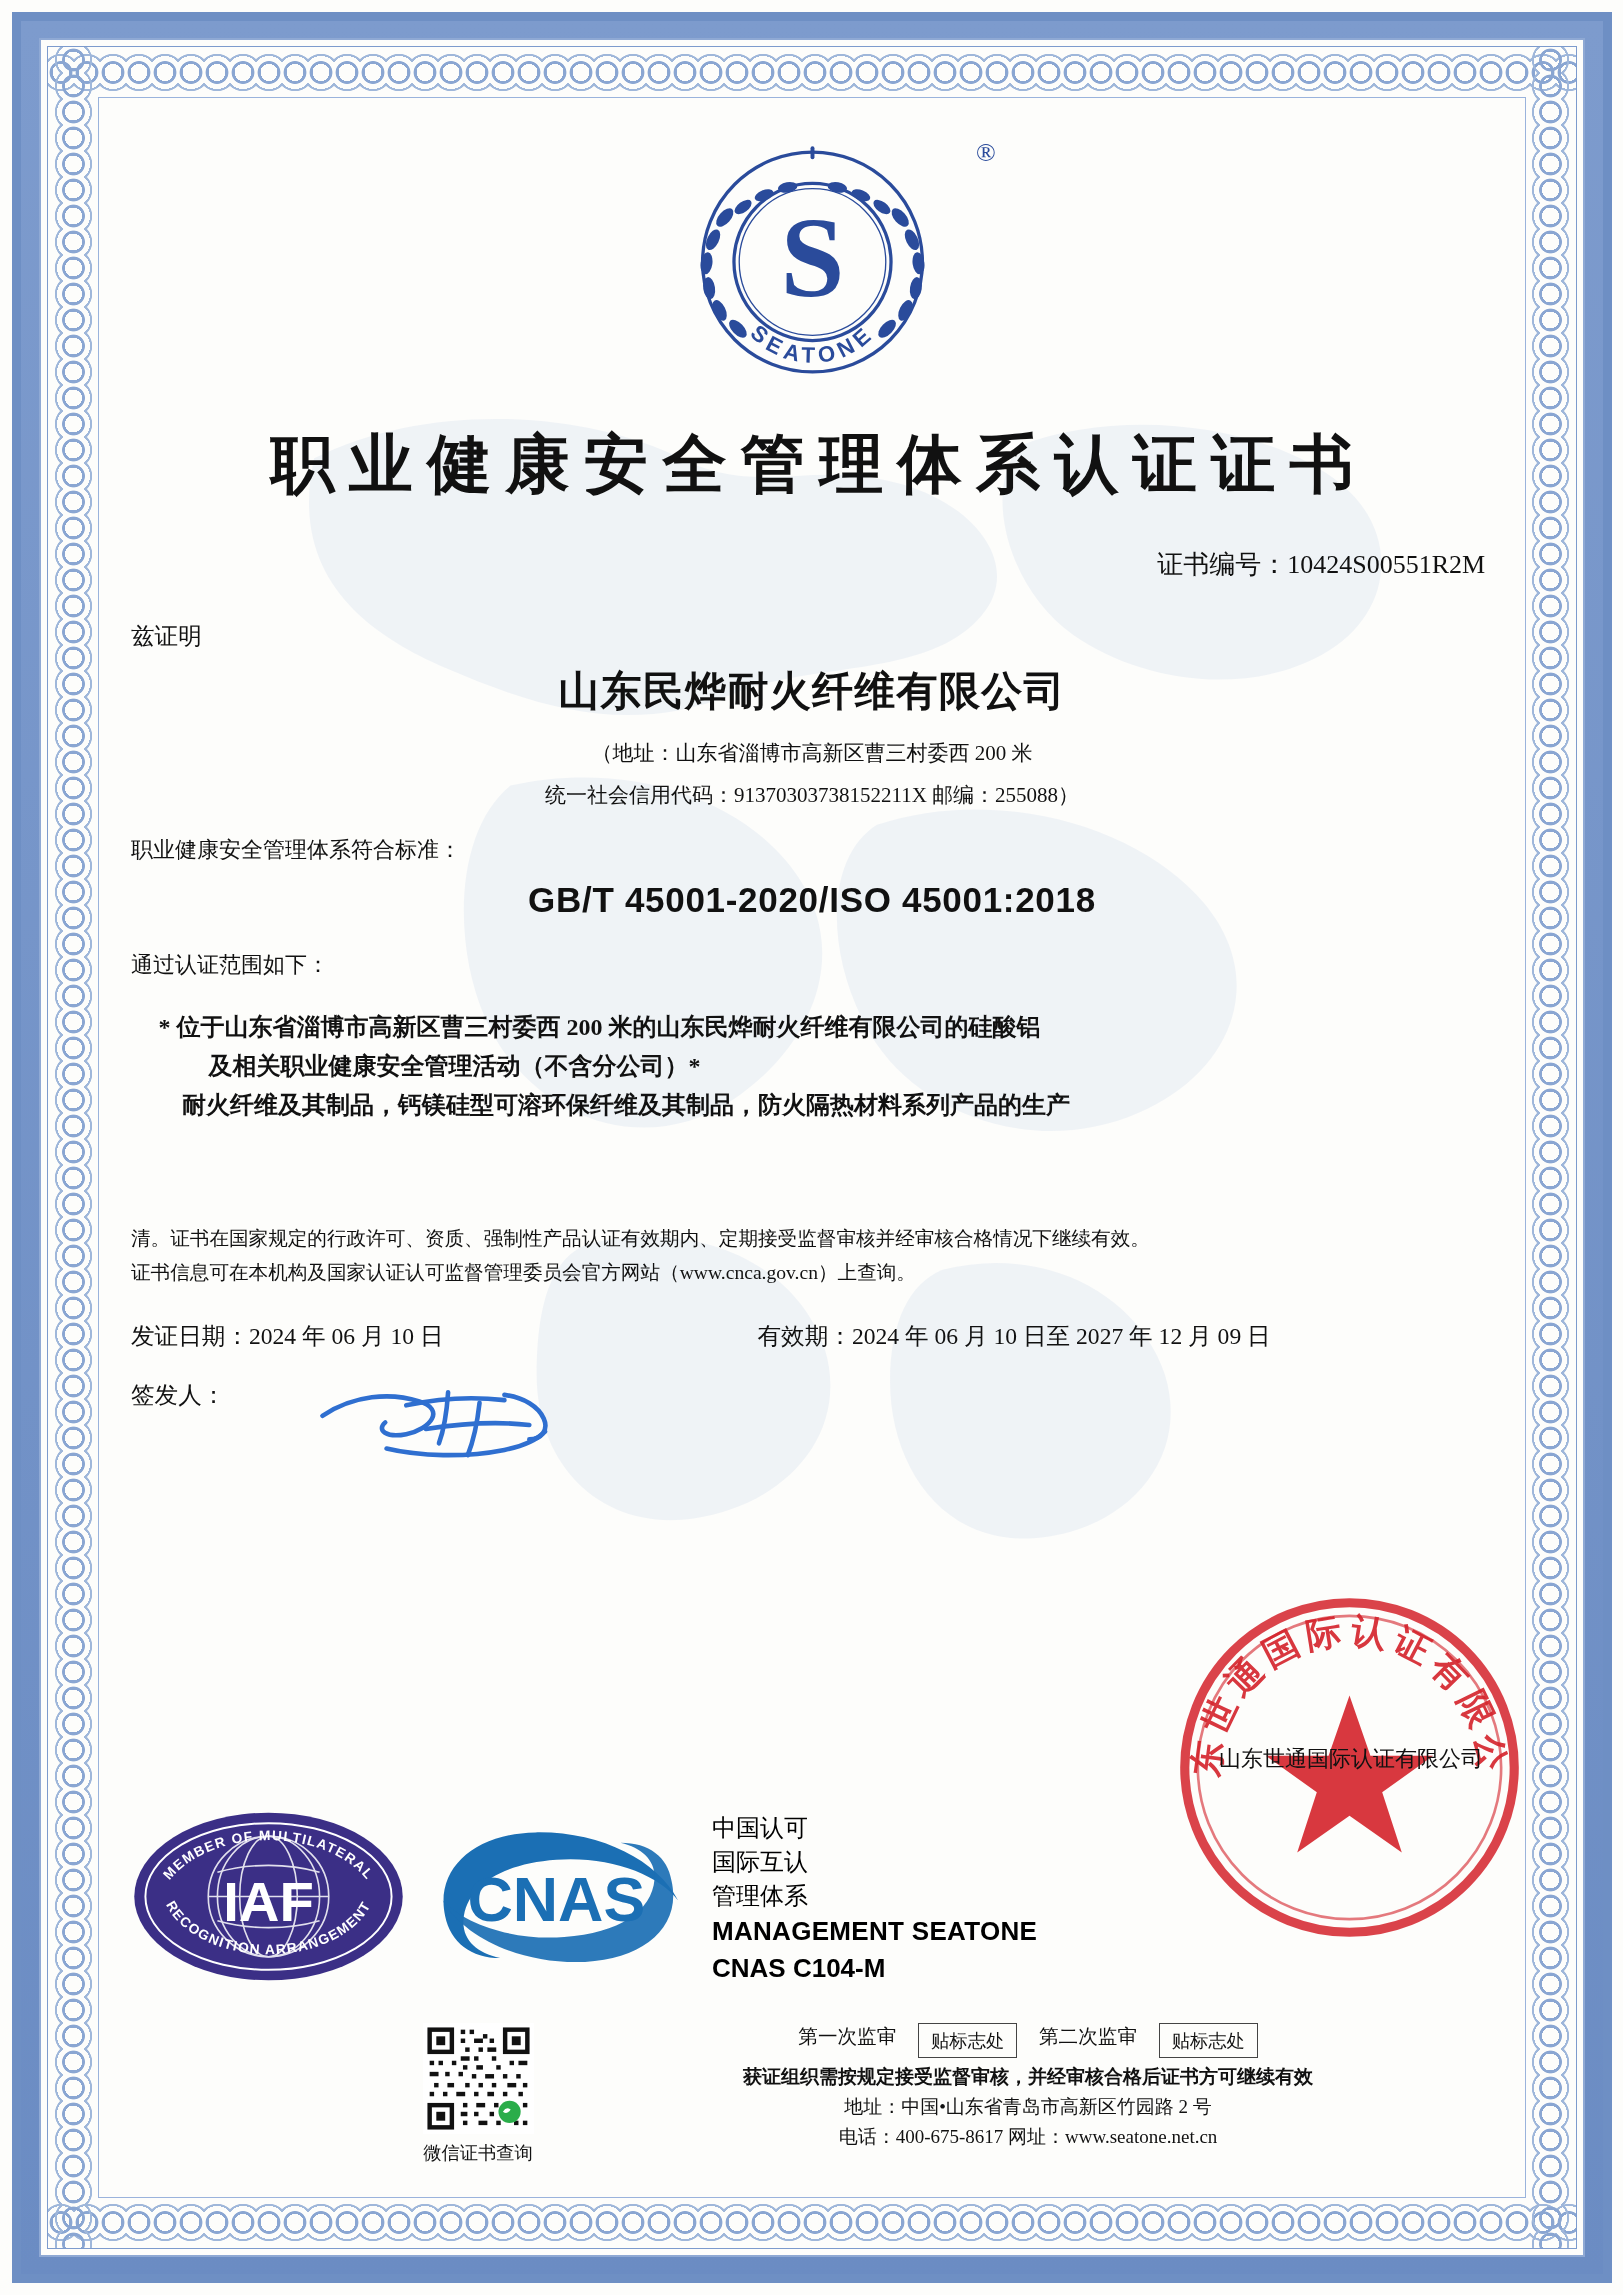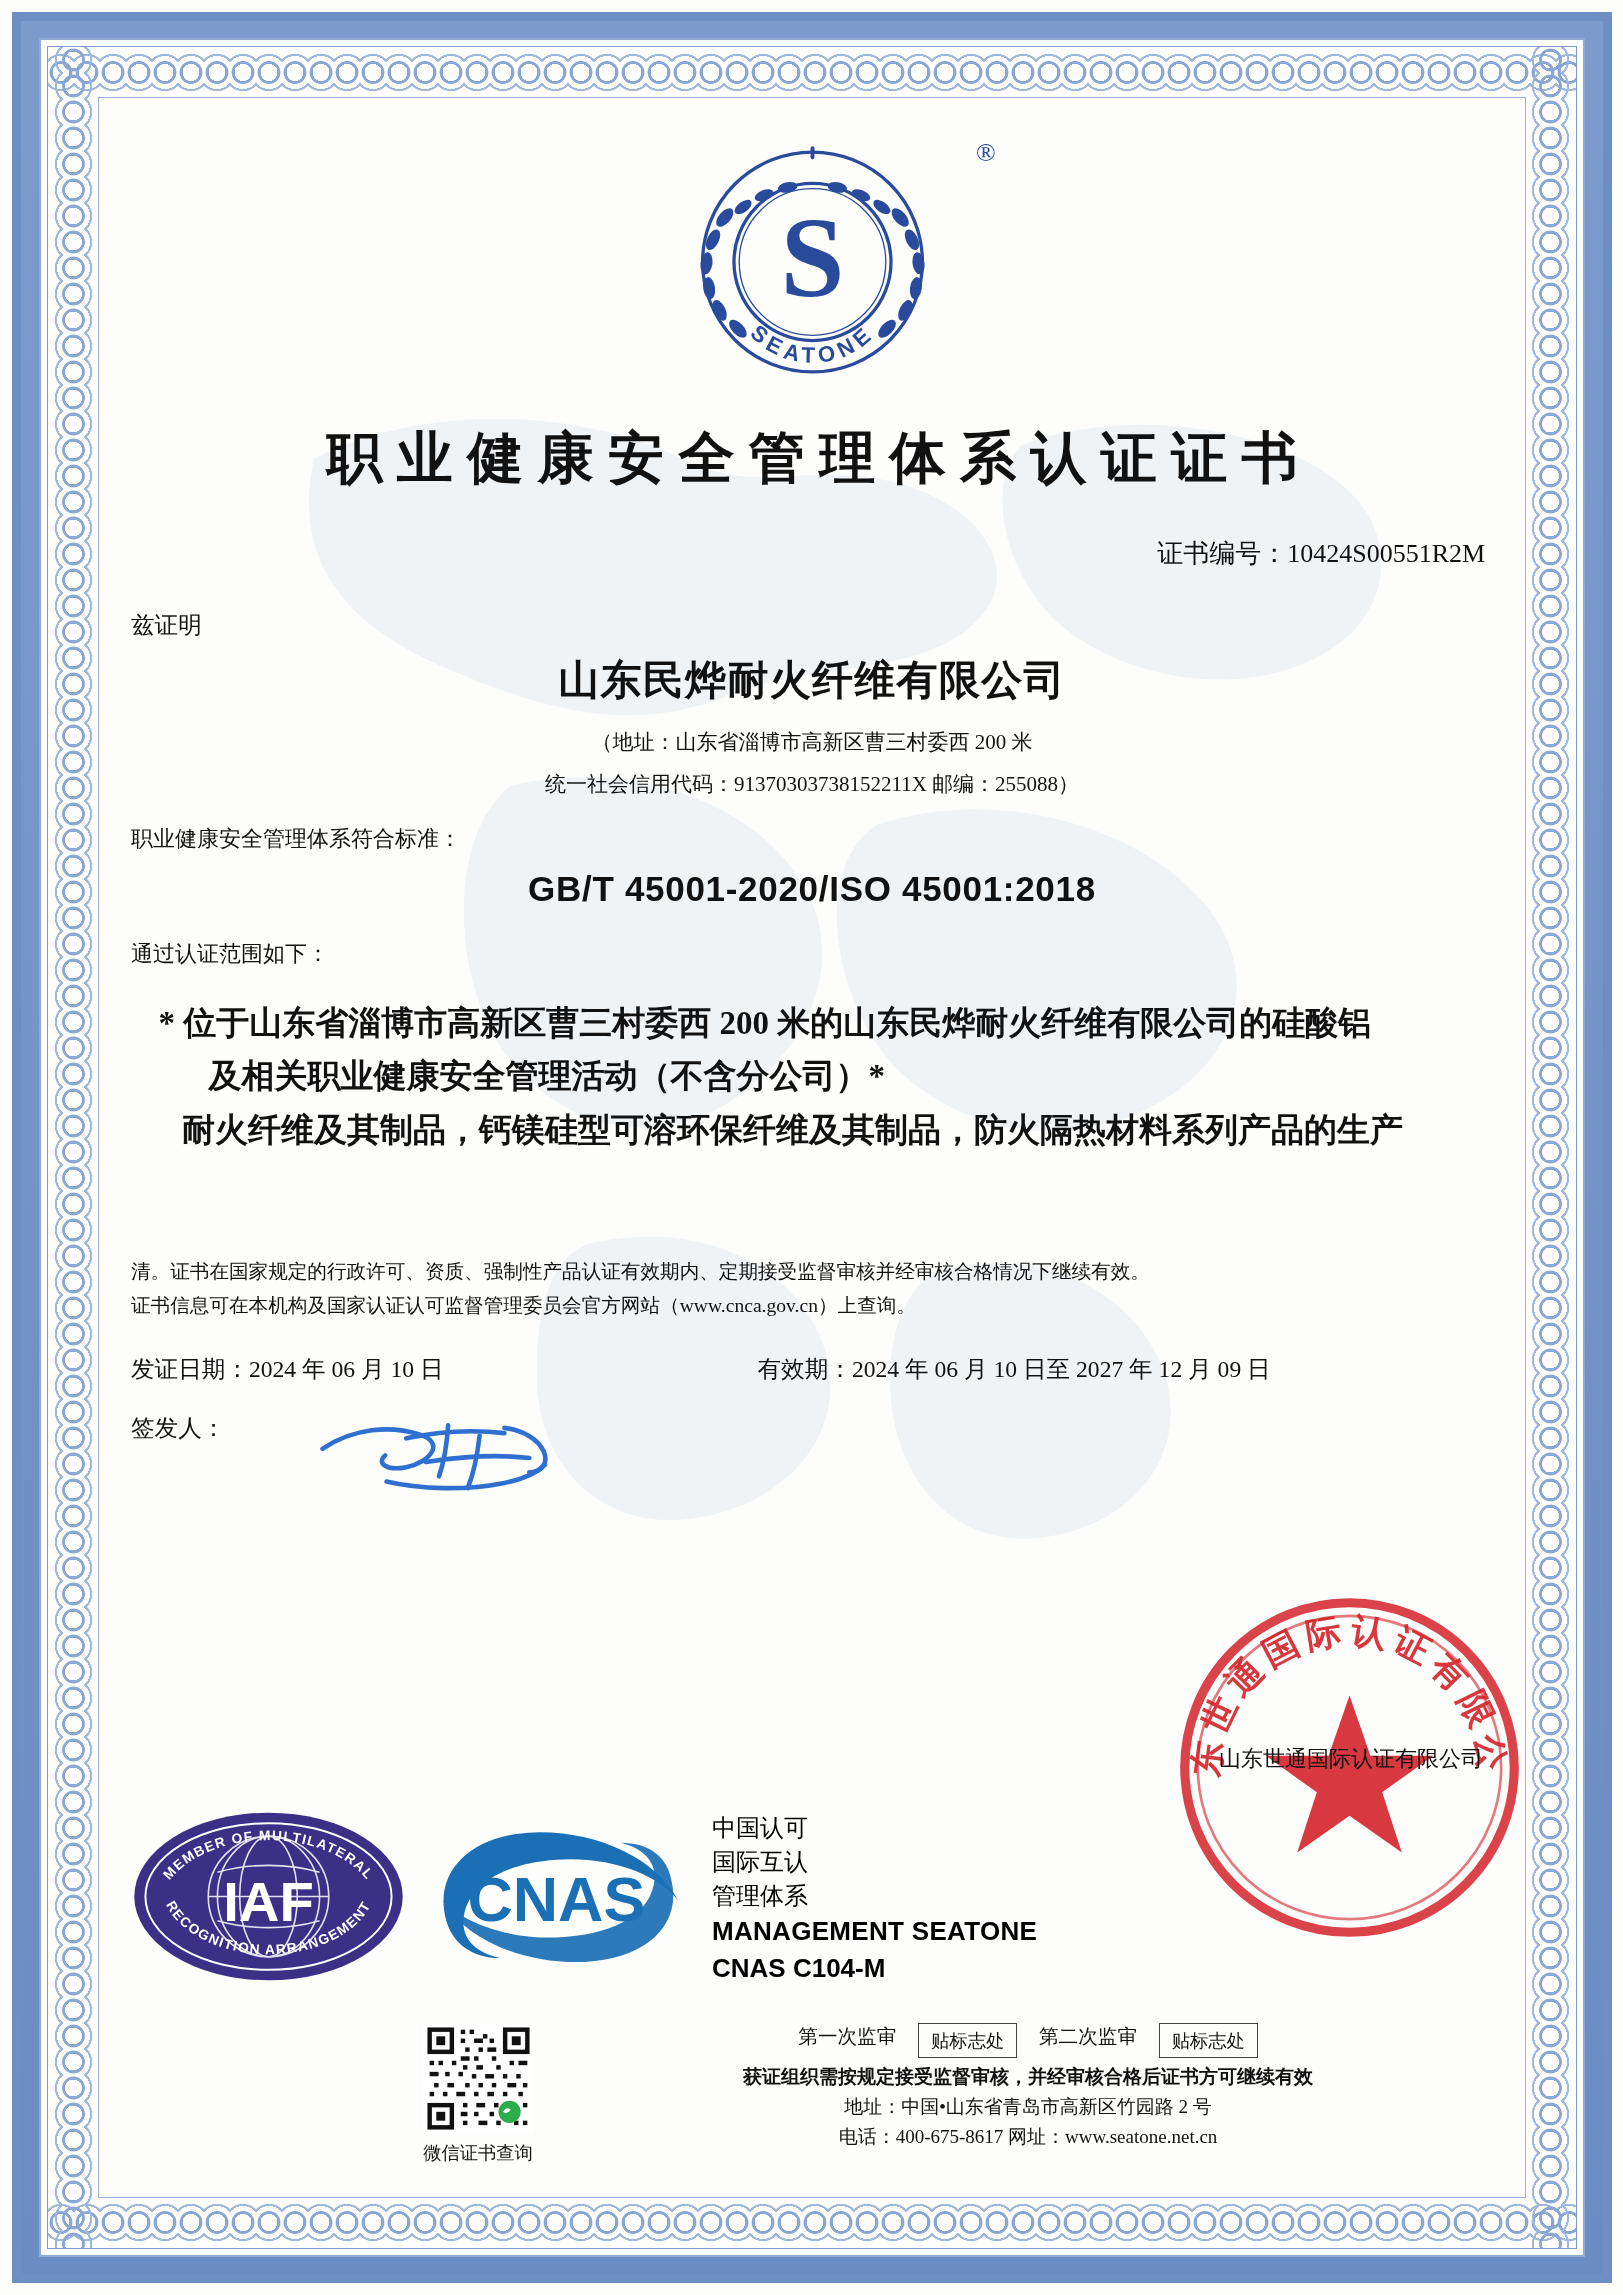--- a/index.html
+++ b/index.html
@@ -104,21 +104,21 @@
     margin-left: 164px;
     font-size: 26px;
     color: #2a4b9b;
     font-family: "Liberation Serif", serif;
   }
 
   .cert-title {
     text-align: center;
     font-family: "Liberation Serif", serif;
     font-weight: bold;
-    font-size: 56px;
+    font-size: 64px;
     letter-spacing: 14.4px;
     color: #111111;
     margin-top: 15.7px;
     text-indent: 14.4px;
   }
 
   .cert-no {
     text-align: right;
     margin-top: 39px;
     font-size: 26px;
@@ -170,21 +170,21 @@
   }
 
   .scope-label {
     margin-top: 30px;
     font-size: 22px;
     color: #111;
     font-family: "Liberation Serif", serif;
   }
   .scope-body {
     margin-top: 27.5px;
-    font-size: 33px;
+    font-size: 24px;
     line-height: 1.62;
     color: #111;
     font-weight: bold;
     font-family: "Liberation Serif", serif;
     padding: 0 27.5px 0 27.5px;
     text-align: justify;
   }
   .scope-body .ln { display: block; }
   .scope-body .ln.l1 { text-indent: 0; }
   .scope-body .ln.l2 { padding-left: 23.6px; }

